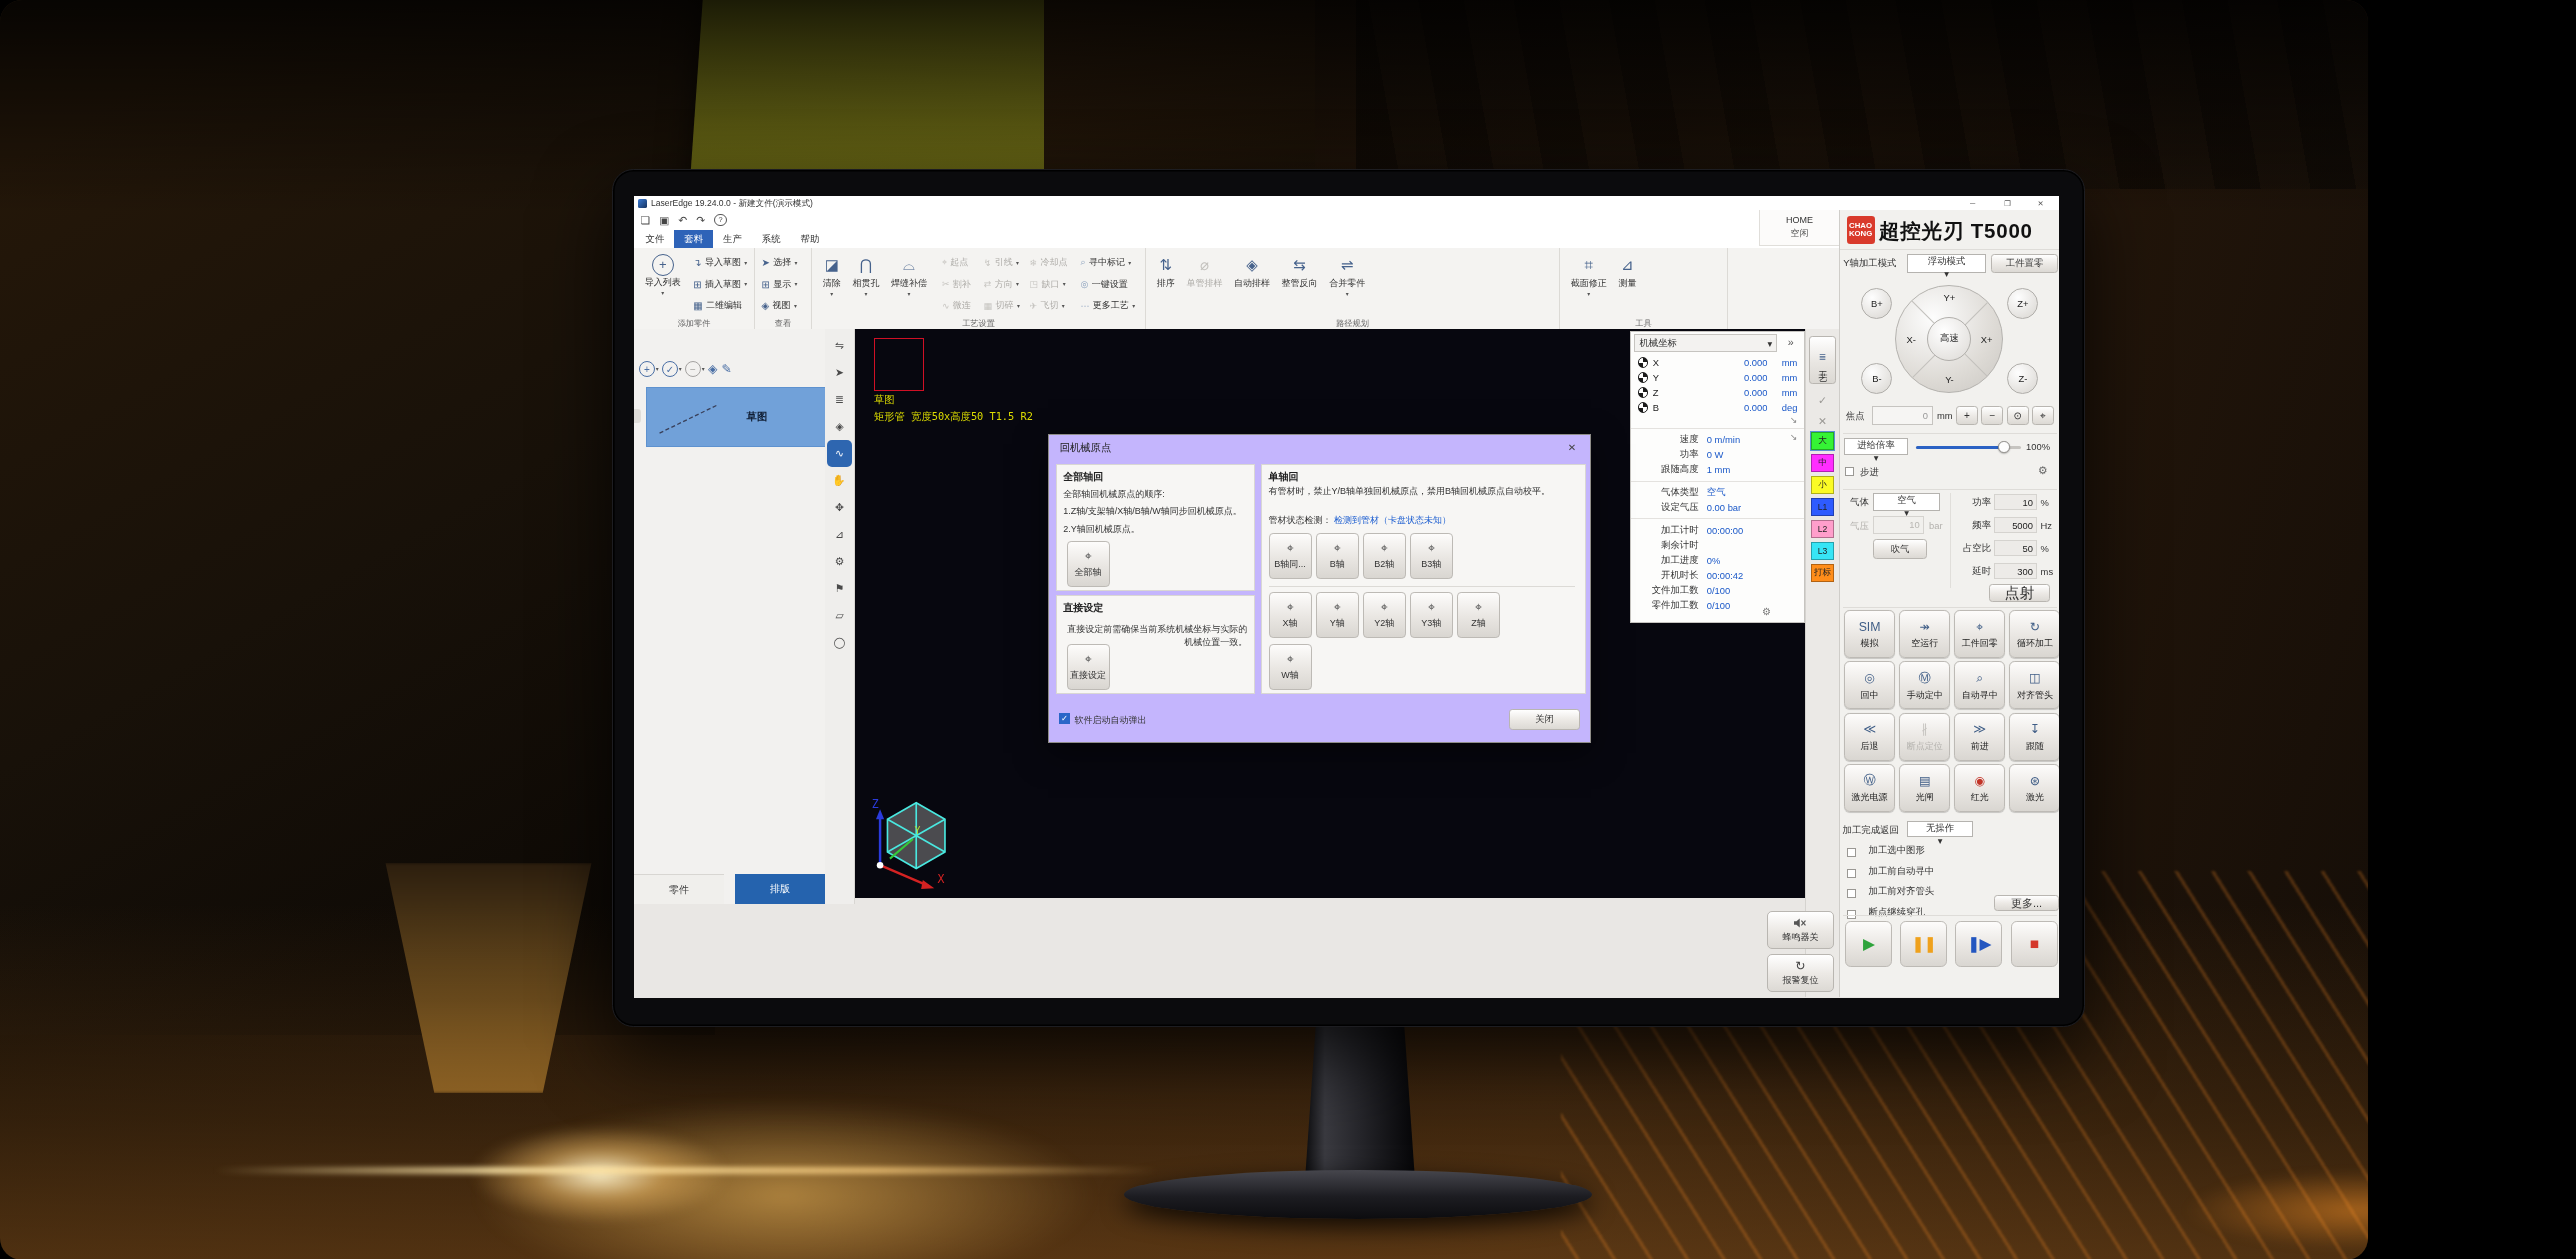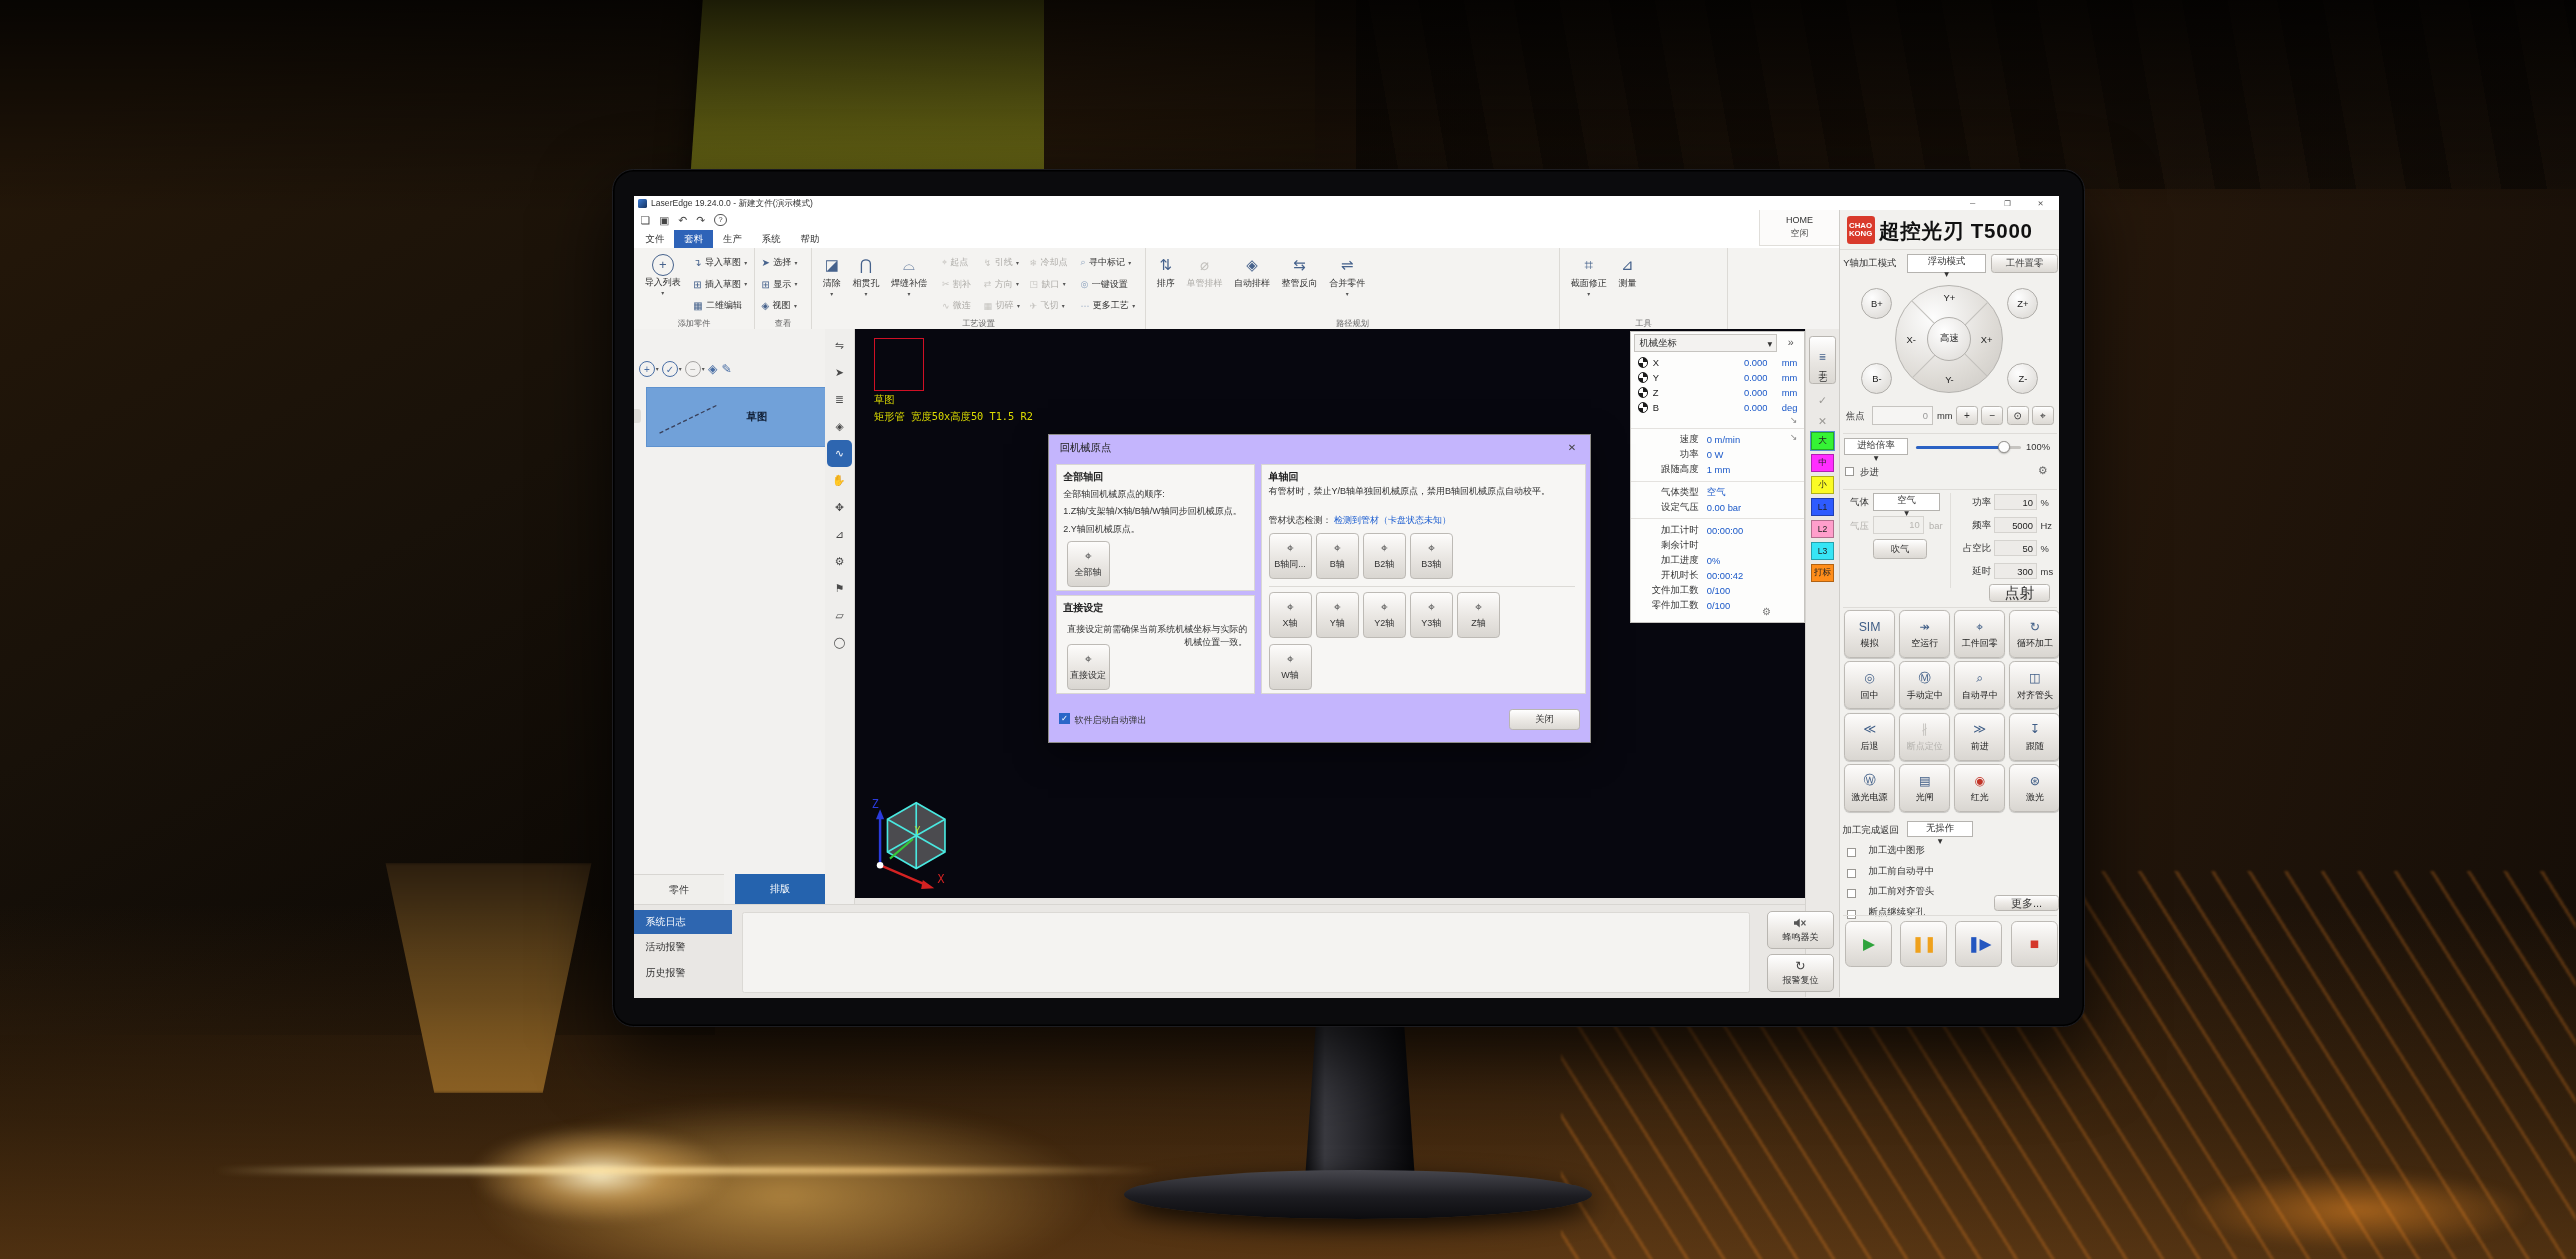--- a/index.html
+++ b/index.html
@@ -1,18 +1,18 @@
 <!DOCTYPE html>
 <html style="font-size:13px"><head>
 <meta charset="utf-8">
 <style>
   html,body{margin:0;padding:0;background:#000;}
   body{width:2576px;height:1260px;overflow:hidden;font-family:"Liberation Sans",sans-serif;}
-  #stage{position:absolute;inset:0;width:2576px;height:1260px;overflow:hidden;
-    background:linear-gradient(105deg,#0e0a05 0%,#1b1108 38%,#2a1a0c 68%,#140d07 100%);}
+  #stage{position:absolute;inset:0;width:2368px;height:1260px;overflow:hidden;
+    background:linear-gradient(105deg,#0e0a05 0%,#1b1108 38%,#2a1a0c 68%,#140d07 100%);border-radius:22px;}
   .abs{position:absolute;}
   
   .bg-machine-left{left:-49px;top:-33px;width:764px;height:1068px;
     background:linear-gradient(150deg,#241709 15%,#181109 55%,#0d0905 90%);}
   .bg-yellow-panel{left:690px;top:-25px;width:378px;height:427px;transform:rotate(4deg);
     background:linear-gradient(180deg,#8e8c1e,#6f6d15 60%,#4a490e);box-shadow:0 0 33px rgba(0,0,0,.6);}
   .bg-brass-block{left:1044px;top:-16.4px;width:271px;height:345px;
     background:linear-gradient(160deg,#33200d,#1d1308 70%);}
   .bg-nozzle{left:353px;top:863px;width:271px;height:230px;
     background:linear-gradient(180deg,#2c1e0e,#6b4d1e 60%,#a8792e);
@@ -963,31 +963,20 @@
           <div class="tbtn">
             <span style="color: rgb(35, 86, 192);">❚▶</span>
           </div>
 
           <div class="tbtn">
             <span style="color: rgb(212, 55, 43);">■</span>
           </div>
         </div>
     </div>
 
-    <div class="abs" id="bottomarea">
-      <div>
-
-          <div class="logtab active" style="top: 5px;">系统日志</div>
-
-          <div class="logtab" style="top: 30px;">活动报警</div>
-
-          <div class="logtab" style="top: 56px;">历史报警</div>
-        </div>
-      <div class="abs" id="logbox"></div>
-    </div>
 
     <div class="abs btn3d sysbtn" id="buzzerbtn">
       <span class="ic">
         <svg width="12.3" height="10" viewBox="0 0 15 12">
             <polygon points="0,4 3,4 7,0.5 7,11.5 3,8 0,8" fill="#555"></polygon>
             <line x1="9" y1="3" x2="14" y2="9" stroke="#555" stroke-width="1.4"></line>
             <line x1="14" y1="3" x2="9" y2="9" stroke="#555" stroke-width="1.4"></line>
           </svg>
       </span>
       <span>蜂鸣器关</span>

